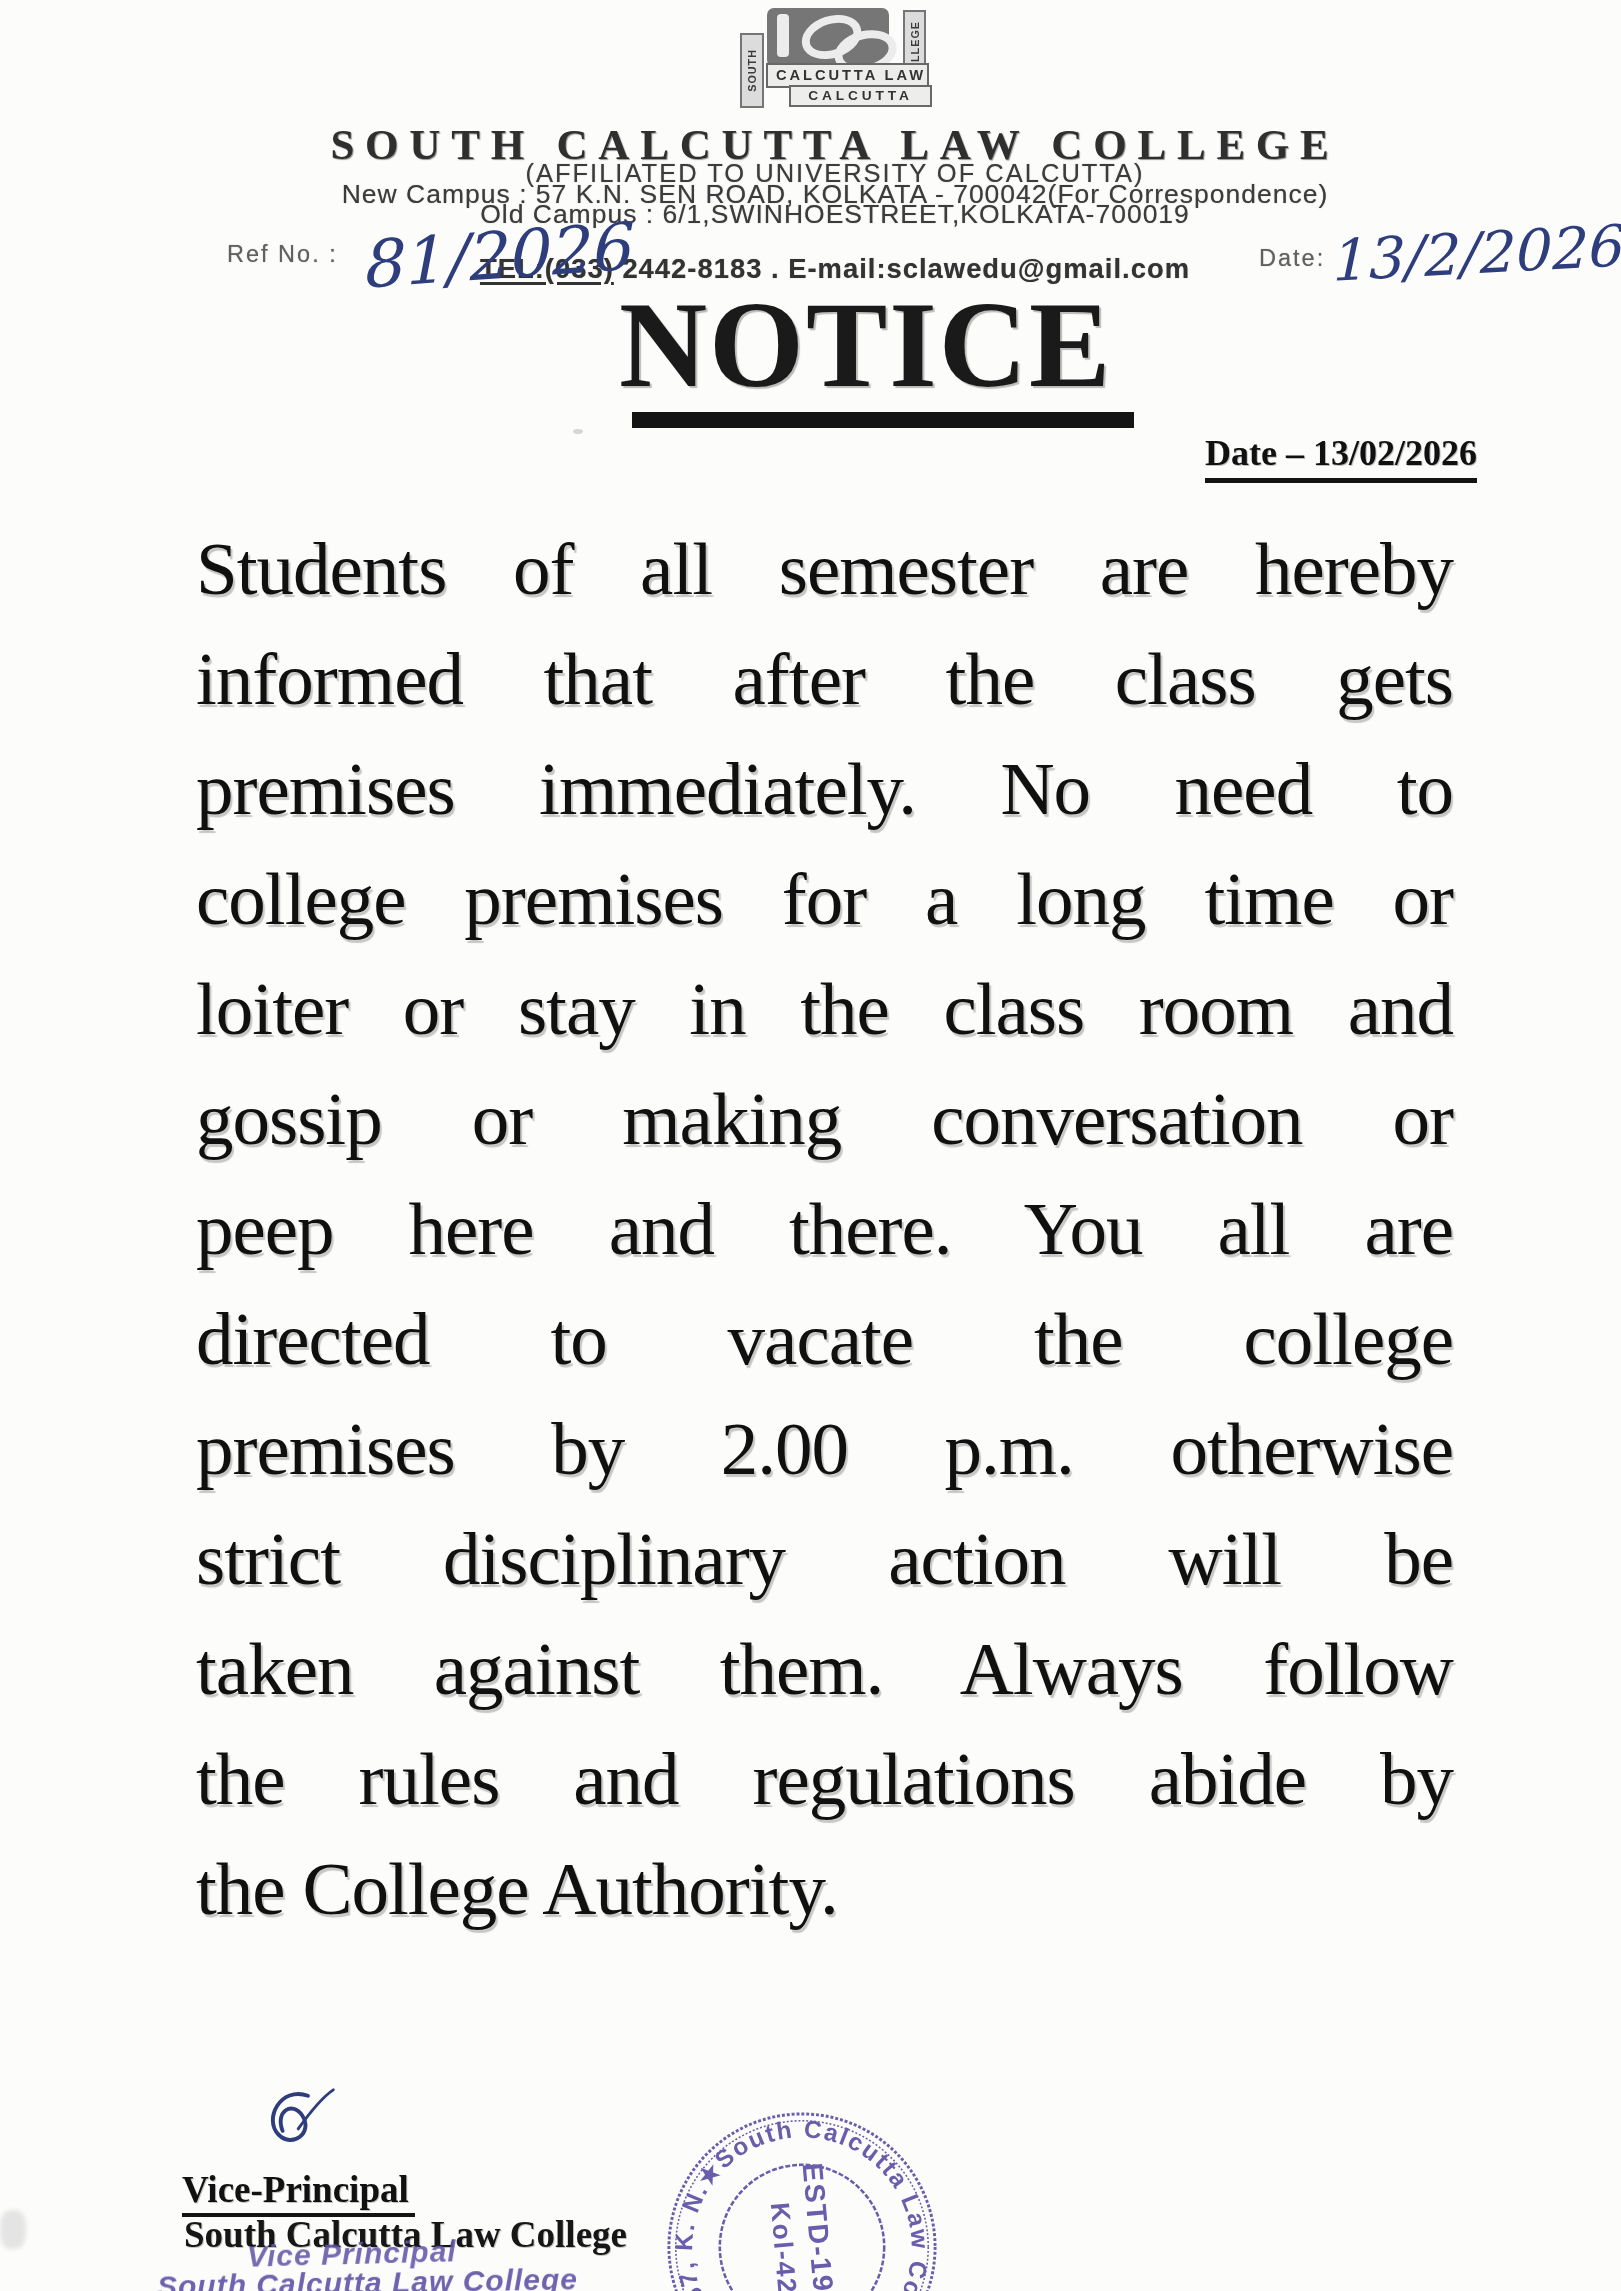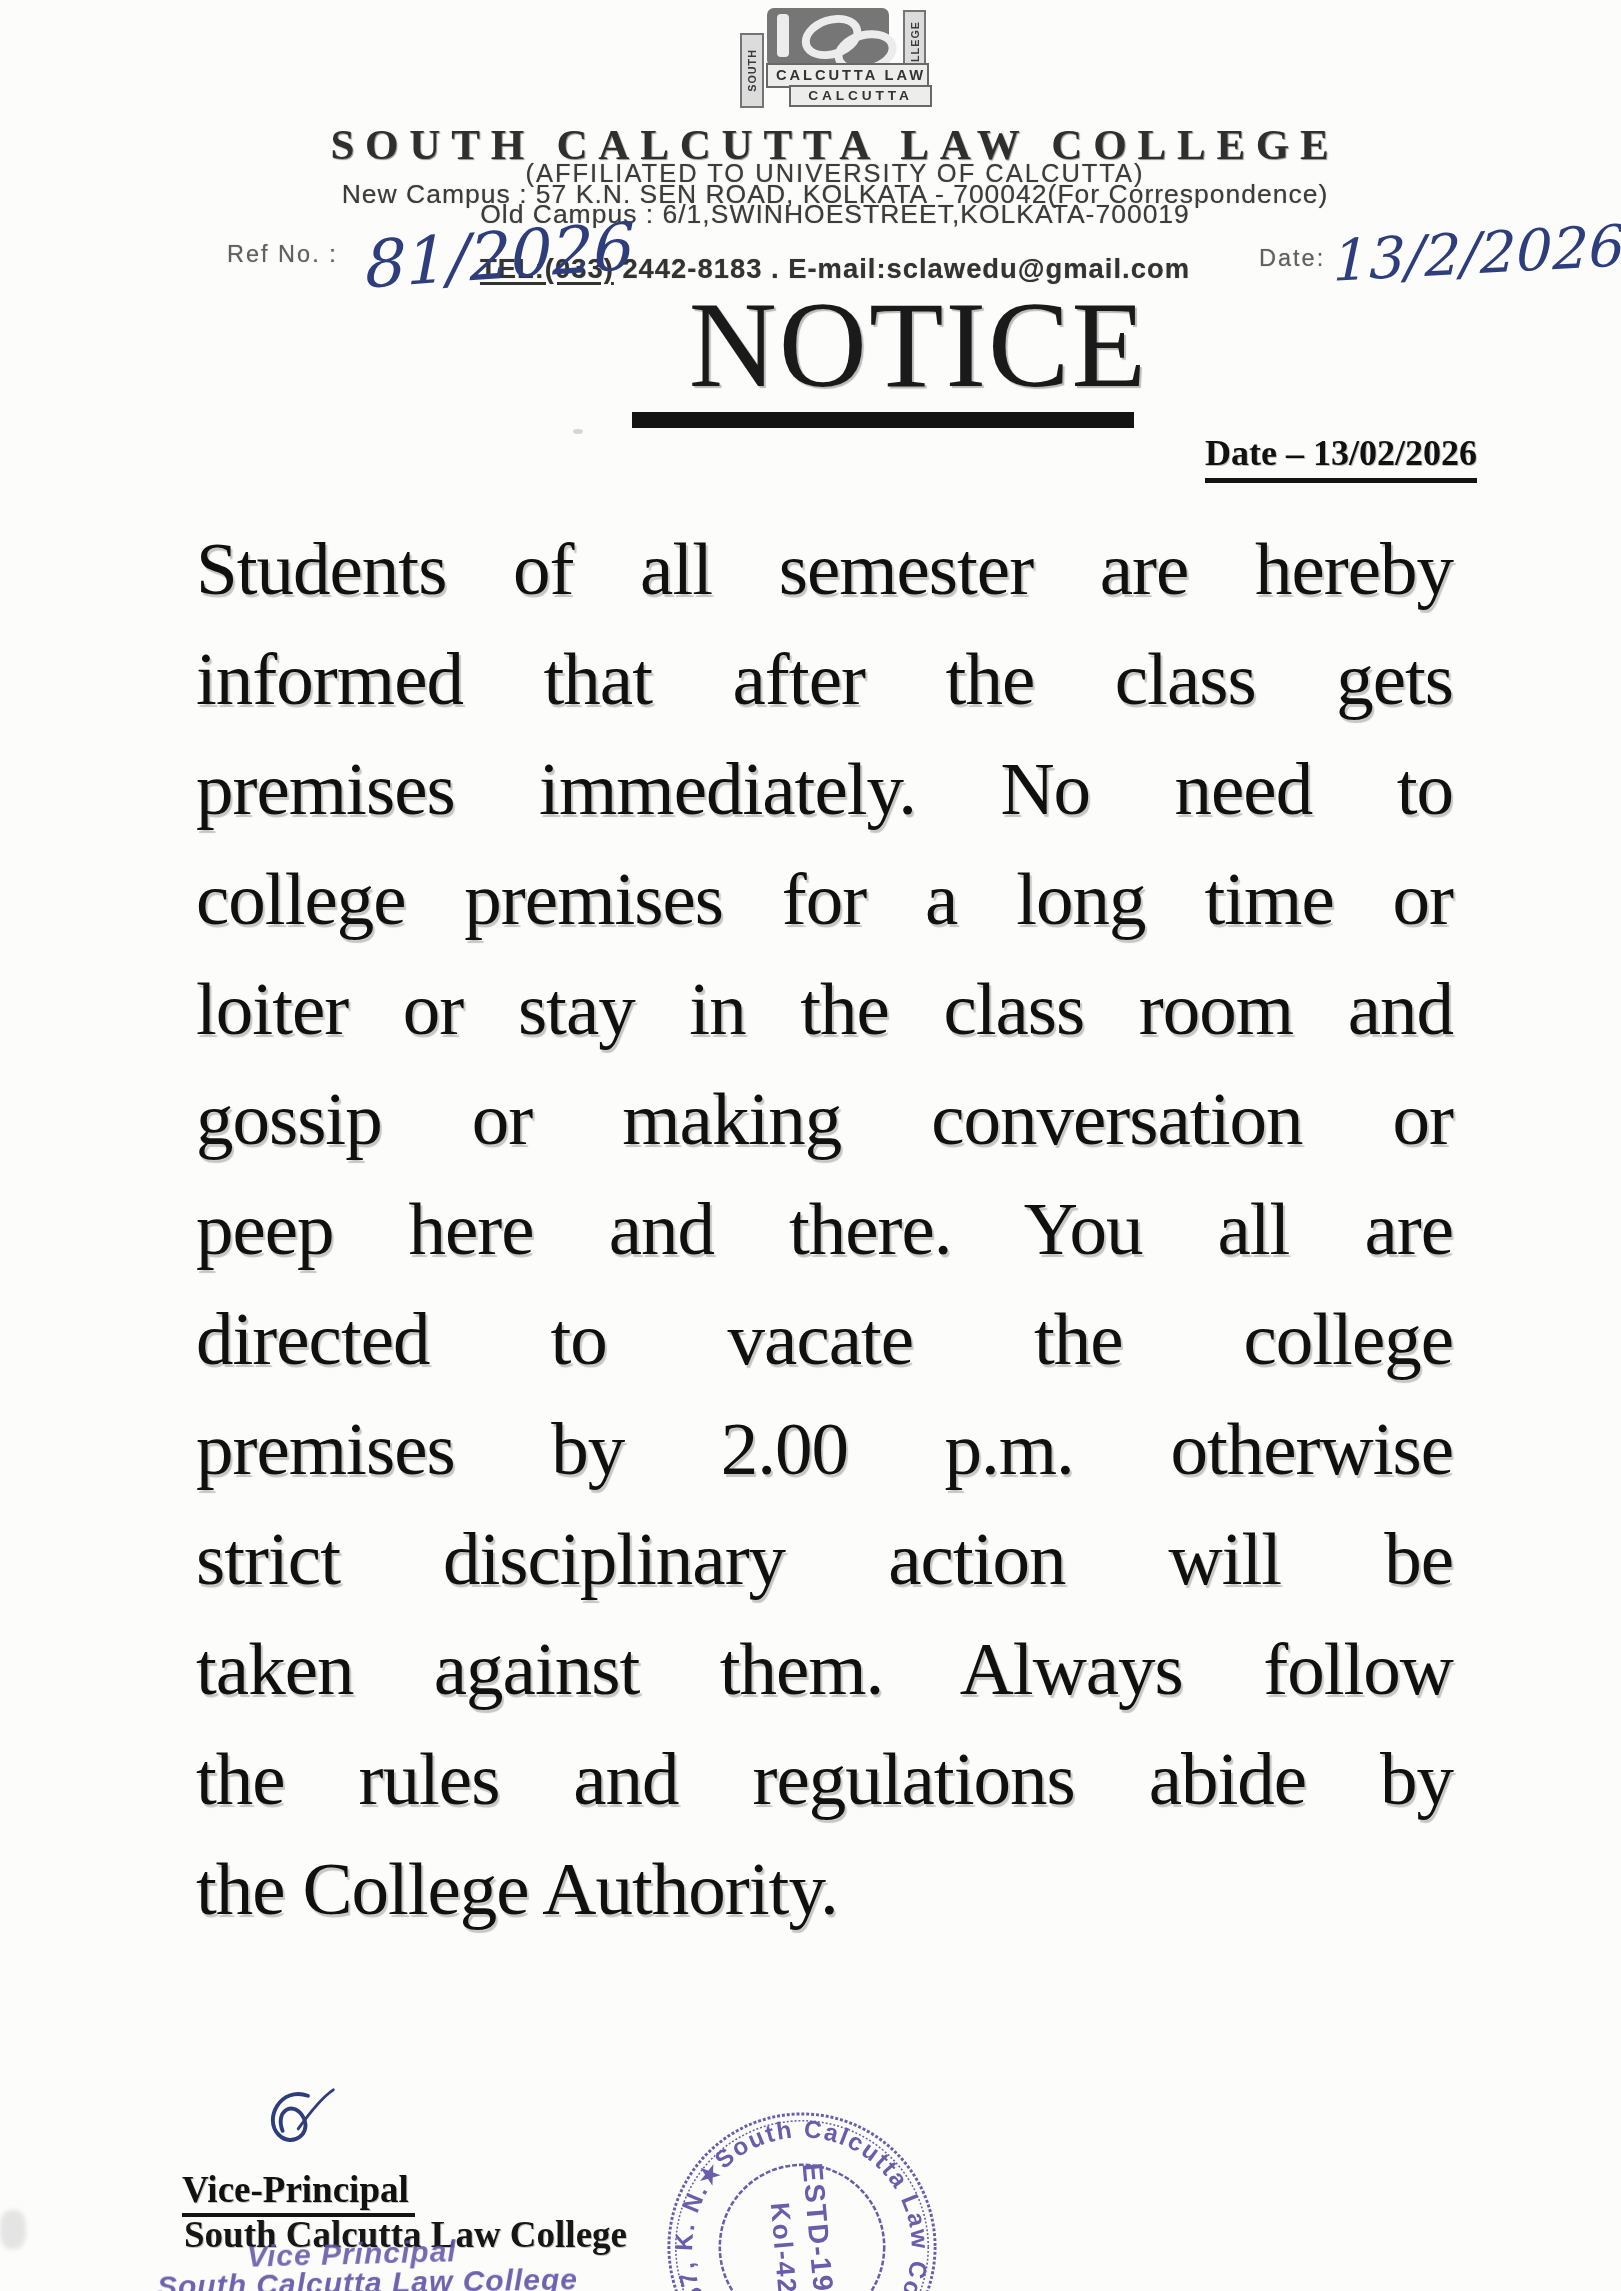--- a/index.html
+++ b/index.html
@@ -57,22 +57,22 @@
   .date-label{left:1259px; top:245px;}
   .handwrite{
     color:#2e3d7c; font-family:"DejaVu Serif", serif; font-style:italic;
     white-space:nowrap;
   }
   .ref-value{left:365px; top:218px; font-size:65px; transform:rotate(-4deg) skewX(-4deg);}
   .date-value{left:1333px; top:220px; font-size:57px; transform:rotate(-3deg) skewX(-4deg);}
 
   
   .notice-title{
-    left:619px; top:284px; width:529px; text-align:right;
-    font-size:122px; font-weight:normal; letter-spacing:2px; line-height:1;
+    left:619px; top:284px; width:529px; text-align:left;
+    font-size:122px; font-weight:bold; letter-spacing:2px; line-height:1;
     color:#1a1a1a; text-shadow:2px 2px 1px rgba(90,90,90,.4);
   }
   .notice-bar{left:632px; top:412px; width:502px; height:15.7px; background:#141414;}
   .notice-date{
     right:144px; top:432px; font-size:36px; font-weight:bold; color:#111;
     border-bottom:5.9px solid #141414; padding-bottom:4px; white-space:nowrap;
     text-shadow:1px 1px 0 rgba(80,80,80,.35);
   }
 
   

